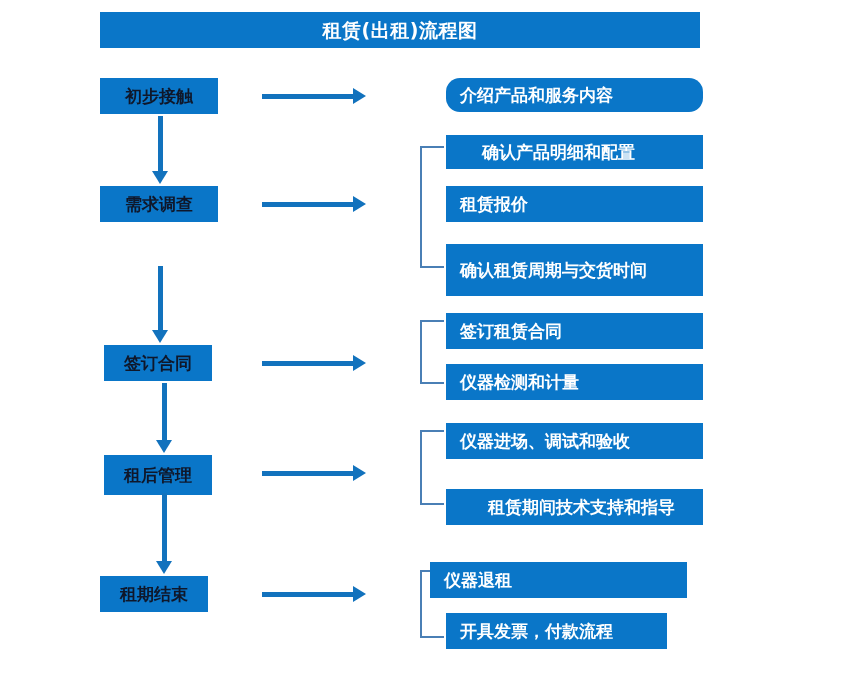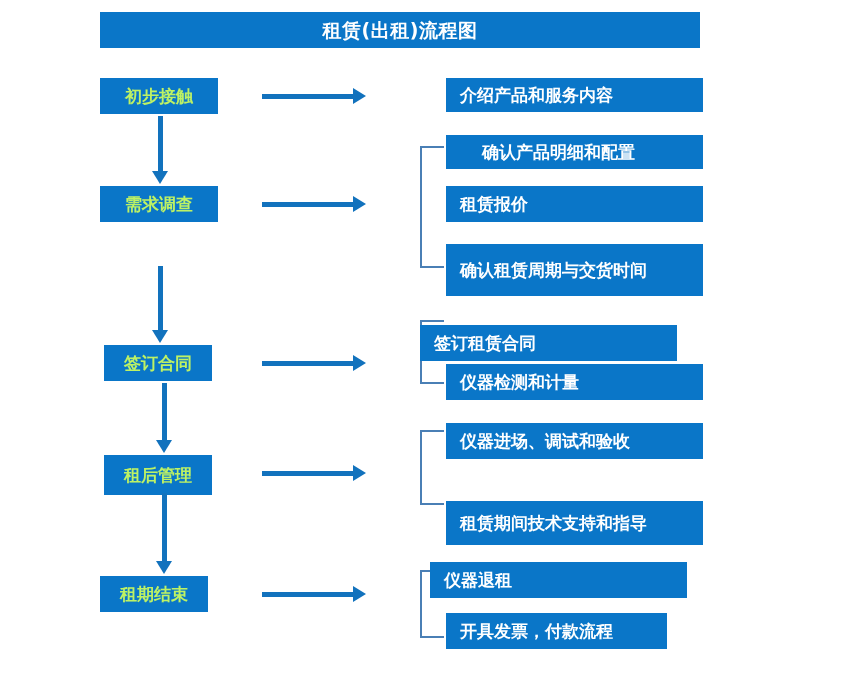--- a/index.html
+++ b/index.html
@@ -25,21 +25,21 @@
   }
 
   
   .stage-box{
     position:absolute;
     background:#0a76c8;
     display:flex;align-items:center;justify-content:center;
     box-sizing:border-box;
   }
   .stage-box .stage-text{
-    color:#bef264;font-size:17px;font-weight:bold;line-height:1;
+    color:#0f172a;font-size:17px;font-weight:bold;line-height:1;
   }
 
   
   .detail-box{
     position:absolute;
     background:#0a76c8;
     display:flex;align-items:center;
     box-sizing:border-box;
     padding-left:14px;
   }
@@ -162,49 +162,49 @@
   </div>
 
   <div class="bracket" style="left:420px;top:146px;width:24px;height:122px;"></div>
 
   <div class="bracket" style="left:420px;top:320px;width:24px;height:64px;"></div>
 
   <div class="bracket" style="left:420px;top:430px;width:24px;height:75px;"></div>
 
   <div class="bracket" style="left:420px;top:570px;width:24px;height:68px;"></div>
 
-  <div class="detail-box" style="left:446px;top:78px;width:257px;height:34px;">
+  <div class="detail-box" style="left:446px;top:78px;width:257px;height:34px;border-radius:14px;">
     <span class="detail-text">介绍产品和服务内容</span>
   </div>
 
   <div class="detail-box" style="left:446px;top:135px;width:257px;height:34px;padding-left:36px;">
     <span class="detail-text">确认产品明细和配置</span>
   </div>
 
   <div class="detail-box" style="left:446px;top:186px;width:257px;height:36px;">
     <span class="detail-text">租赁报价</span>
   </div>
 
   <div class="detail-box" style="left:446px;top:244px;width:257px;height:52px;">
     <span class="detail-text">确认租赁周期与交货时间</span>
   </div>
 
-  <div class="detail-box" style="left:420px;top:313px;width:257px;height:36px;margin-top:12px;">
+  <div class="detail-box" style="left:446px;top:313px;width:257px;height:36px;">
     <span class="detail-text">签订租赁合同</span>
   </div>
 
   <div class="detail-box" style="left:446px;top:364px;width:257px;height:36px;">
     <span class="detail-text">仪器检测和计量</span>
   </div>
 
   <div class="detail-box" style="left:446px;top:423px;width:257px;height:36px;">
     <span class="detail-text">仪器进场、调试和验收</span>
   </div>
 
-  <div class="detail-box" style="left:446px;top:501px;width:257px;height:44px;">
+  <div class="detail-box" style="left:446px;top:489px;width:257px;height:36px;justify-content:center;">
     <span class="detail-text">租赁期间技术支持和指导</span>
   </div>
 
   <div class="detail-box" style="left:430px;top:562px;width:257px;height:36px;">
     <span class="detail-text">仪器退租</span>
   </div>
 
   <div class="detail-box" style="left:446px;top:613px;width:221px;height:36px;">
     <span class="detail-text">开具发票，付款流程</span>
   </div>

